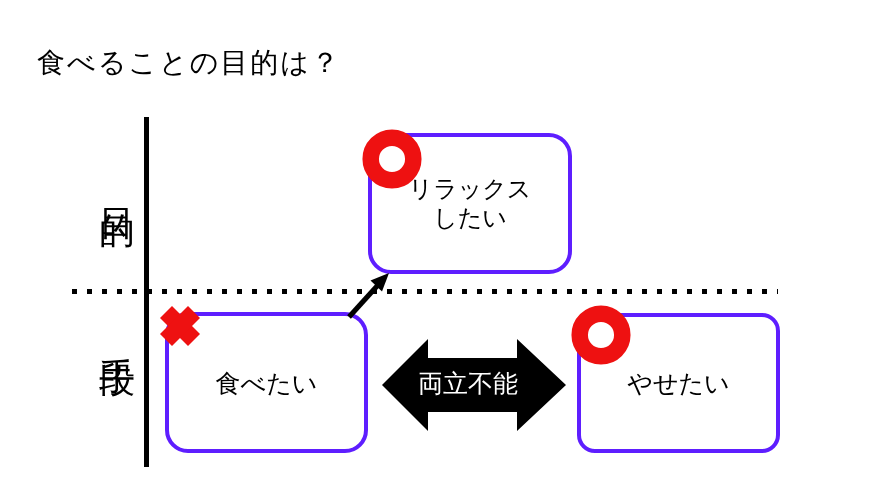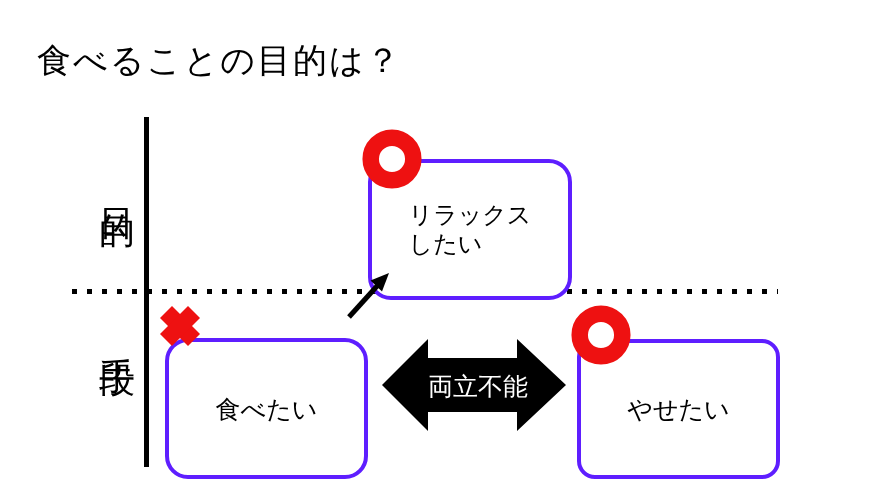--- a/index.html
+++ b/index.html
@@ -7,22 +7,22 @@
     position:relative;
     width:891px; height:500px;
     background:#ffffff;
     font-family:"Liberation Sans", sans-serif;
     color:#000000;
     overflow:hidden;
   }
   .abs { position:absolute; }
 
   .title {
-    left:37px; top:40px;
-    font-size:34px; line-height:1.2;
+    left:37px; top:46px;
+    font-size:28px; line-height:1.2;
     letter-spacing:2px;
     color:#000000;
     white-space:nowrap;
   }
 
   .vline {
     left:144px; top:117px;
     width:5px; height:350px;
     background:#000000;
   }
@@ -42,40 +42,40 @@
     color:#000000;
   }
   .axis-label.purpose { top:180px; }
   .axis-label.means   { top:328px; }
 
   .node {
     border:4px solid #5e1eff;
     border-radius:23px;
     background:#ffffff;
     display:flex; align-items:center; justify-content:center;
-    text-align:left;
+    text-align:center;
     font-size:25px; line-height:1.2;
     color:#000000;
     box-sizing:border-box;
-    margin-top:26px;
   }
   .node .lbl { white-space:pre-line; }
   .node.relax { left:368px; top:133px; width:204px; height:141px; font-size:24px; }
   .node.eat   { left:165px; top:312px; width:203px; height:141px; }
   .node.diet  { left:577px; top:313px; width:203px; height:140px;border-radius:18px; }
 
   .overlay { left:0; top:0; width:891px; height:500px; }
 
   .relation-label {
     left:418px; top:371px;
     width:120px;
-    text-align:center;
+    text-align:left;
     font-size:25px; line-height:1.2;
     color:#ffffff;
     white-space:nowrap;
+    font-family:Liberation Mono, monospace;
   }
 </style>
 </head>
 <body>
 
 <div class="canvas">
 
   <div class="abs title">食べることの目的は？</div>
 
   <div class="abs vline"></div>

